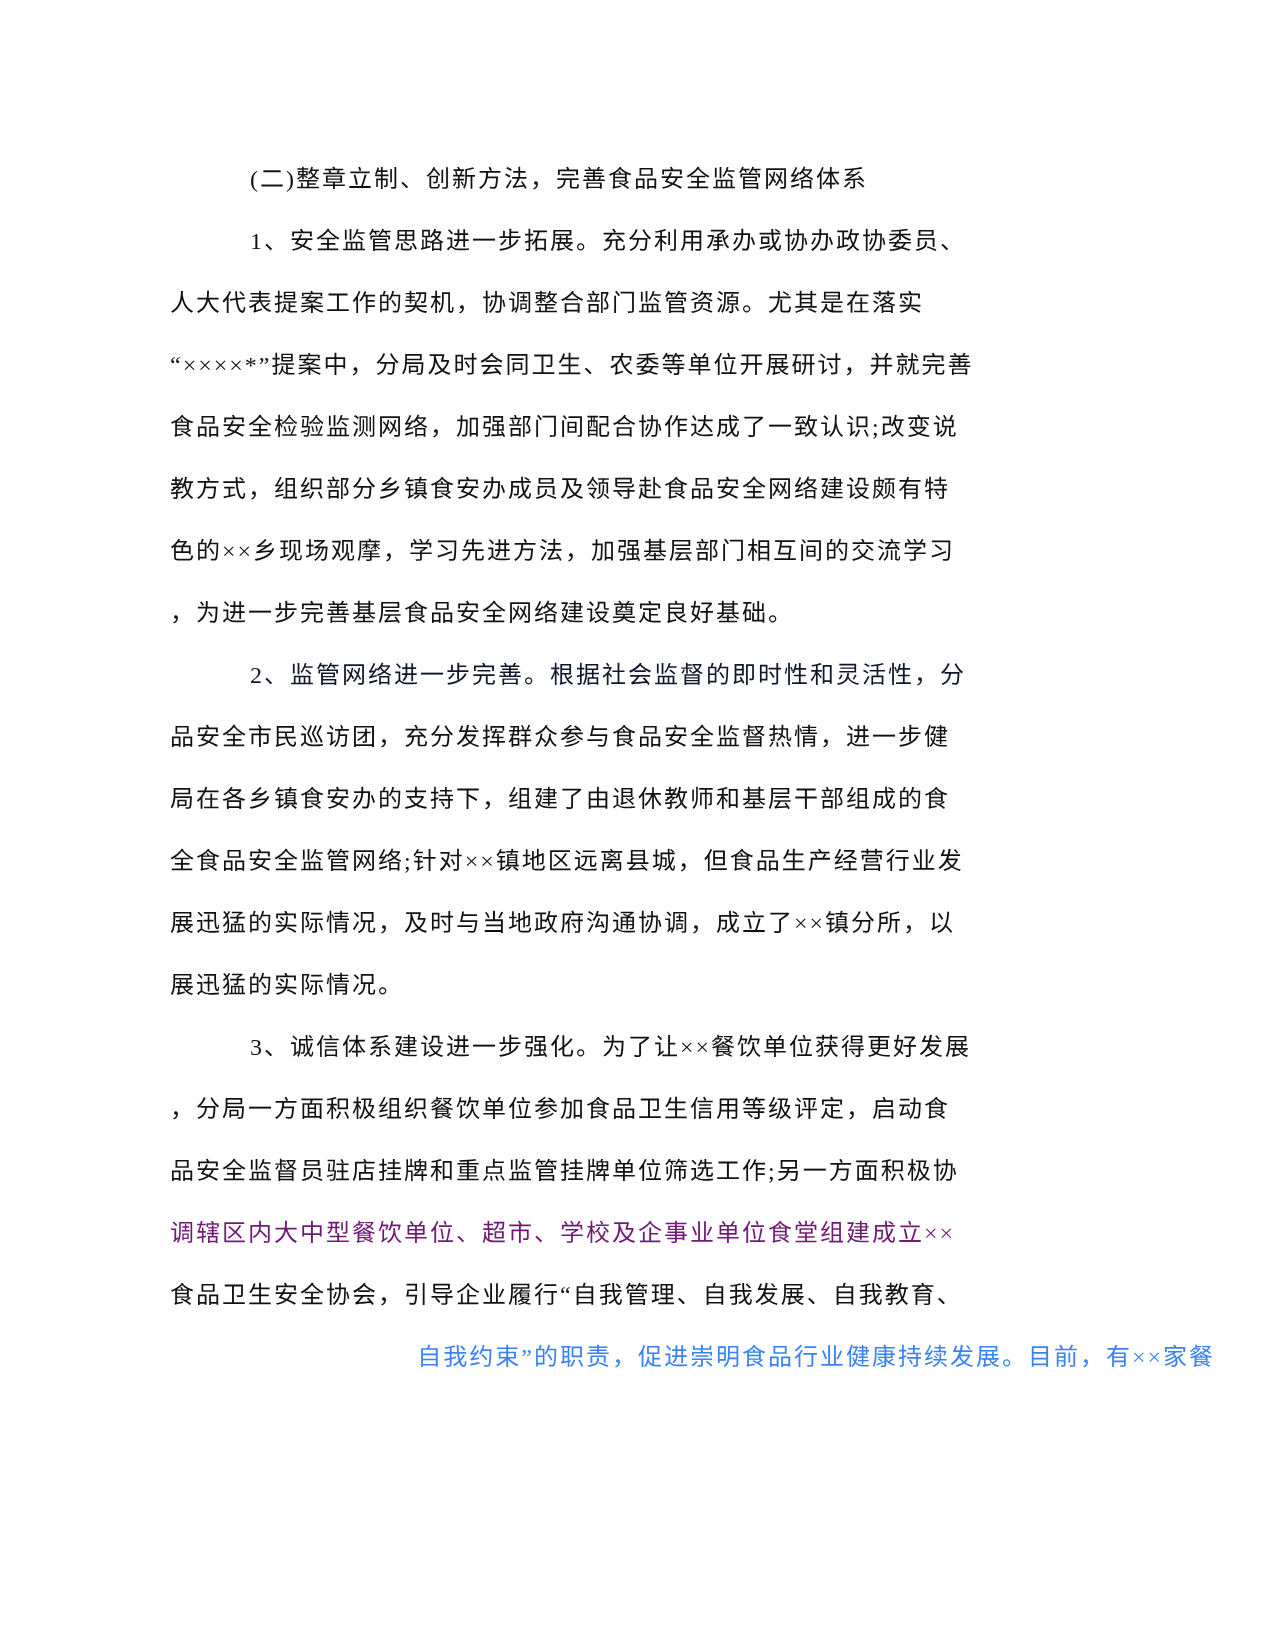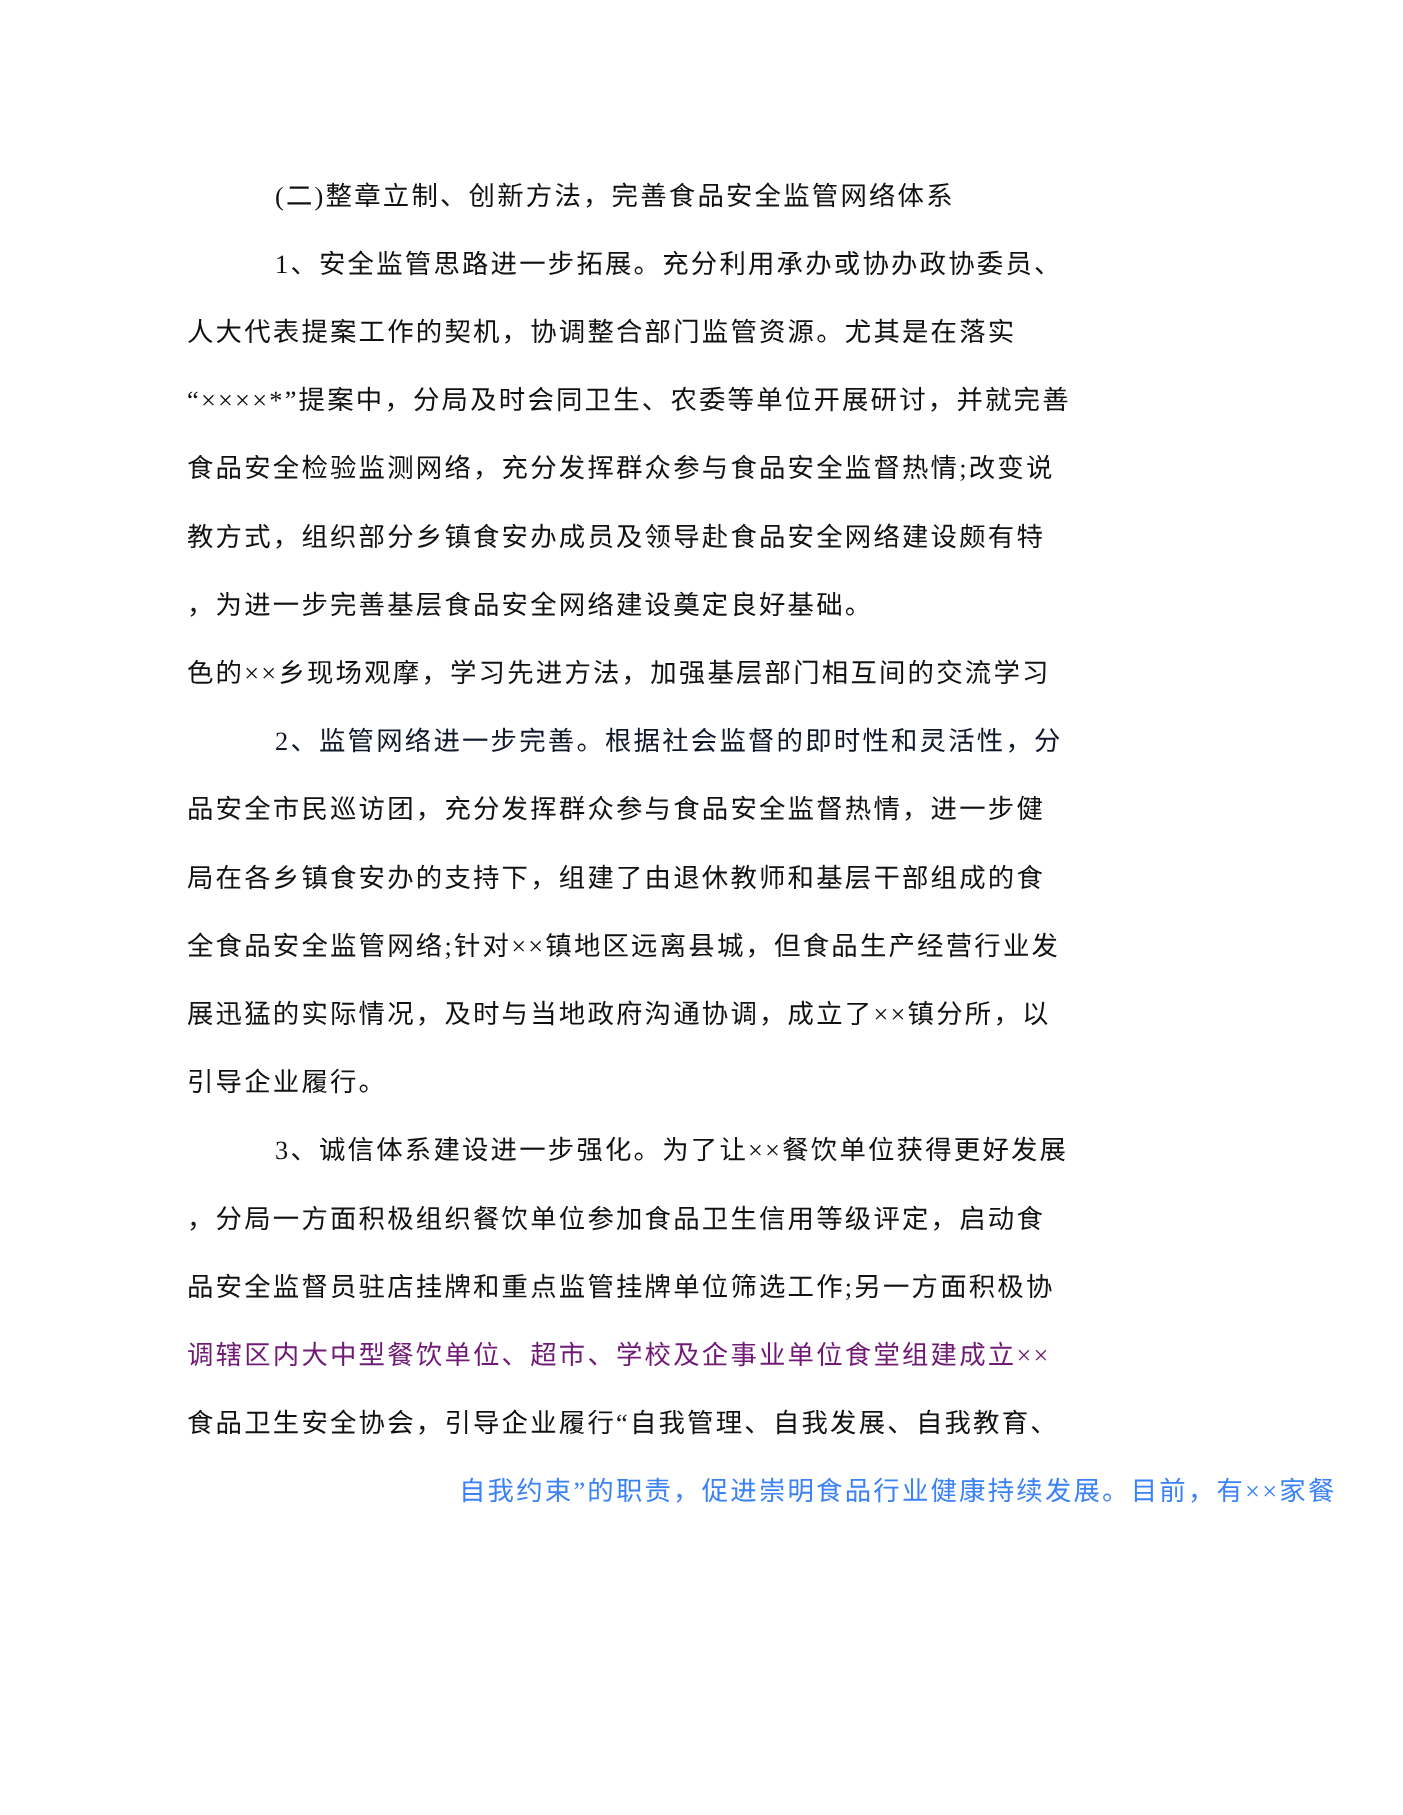--- a/index.html
+++ b/index.html
@@ -46,32 +46,32 @@
 
 <div class="page">
   <div class="doc">
       <div class="paragraph">
         <div class="line indent" style="color: rgb(17, 17, 17);">(二)整章立制、创新方法，完善食品安全监管网络体系</div>
       </div>
       <div class="paragraph">
         <div class="line indent" style="color: rgb(17, 17, 17);">1、安全监管思路进一步拓展。充分利用承办或协办政协委员、</div>
         <div class="line" style="color: rgb(17, 17, 17);">人大代表提案工作的契机，协调整合部门监管资源。尤其是在落实</div>
         <div class="line" style="color: rgb(17, 17, 17);">“××××*”提案中，分局及时会同卫生、农委等单位开展研讨，并就完善</div>
-        <div class="line" style="color: rgb(17, 17, 17);">食品安全检验监测网络，充分发挥群众参与食品安全监督热情;改变说</div>
+        <div class="line" style="color: rgb(17, 17, 17);">食品安全检验监测网络，加强部门间配合协作达成了一致认识;改变说</div>
         <div class="line" style="color: rgb(17, 17, 17);">教方式，组织部分乡镇食安办成员及领导赴食品安全网络建设颇有特</div>
+        <div class="line" style="color: rgb(17, 17, 17);">色的××乡现场观摩，学习先进方法，加强基层部门相互间的交流学习</div>
         <div class="line" style="color: rgb(17, 17, 17);">，为进一步完善基层食品安全网络建设奠定良好基础。</div>
-        <div class="line" style="color: rgb(17, 17, 17);">色的××乡现场观摩，学习先进方法，加强基层部门相互间的交流学习</div>
       </div>
       <div class="paragraph">
         <div class="line indent" style="color: #0f172a;">2、监管网络进一步完善。根据社会监督的即时性和灵活性，分</div>
         <div class="line" style="color: rgb(17, 17, 17);">品安全市民巡访团，充分发挥群众参与食品安全监督热情，进一步健</div>
         <div class="line" style="color: rgb(17, 17, 17);">局在各乡镇食安办的支持下，组建了由退休教师和基层干部组成的食</div>
         <div class="line" style="color: rgb(17, 17, 17);">全食品安全监管网络;针对××镇地区远离县城，但食品生产经营行业发</div>
         <div class="line" style="color: rgb(17, 17, 17);">展迅猛的实际情况，及时与当地政府沟通协调，成立了××镇分所，以</div>
-        <div class="line" style="color: rgb(17, 17, 17);">引导企业履行。</div>
+        <div class="line" style="color: rgb(17, 17, 17);">展迅猛的实际情况。</div>
       </div>
       <div class="paragraph">
         <div class="line indent" style="color: rgb(17, 17, 17);">3、诚信体系建设进一步强化。为了让××餐饮单位获得更好发展</div>
         <div class="line" style="color: rgb(17, 17, 17);">，分局一方面积极组织餐饮单位参加食品卫生信用等级评定，启动食</div>
         <div class="line" style="color: rgb(17, 17, 17);">品安全监督员驻店挂牌和重点监管挂牌单位筛选工作;另一方面积极协</div>
         <div class="line" style="color: #701a75;">调辖区内大中型餐饮单位、超市、学校及企事业单位食堂组建成立××</div>
         <div class="line" style="color: rgb(17, 17, 17);">食品卫生安全协会，引导企业履行“自我管理、自我发展、自我教育、</div>
         <div class="line" style="color: #3b82f6; text-align: right;">自我约束”的职责，促进崇明食品行业健康持续发展。目前，有××家餐</div>
       </div>
     </div>

